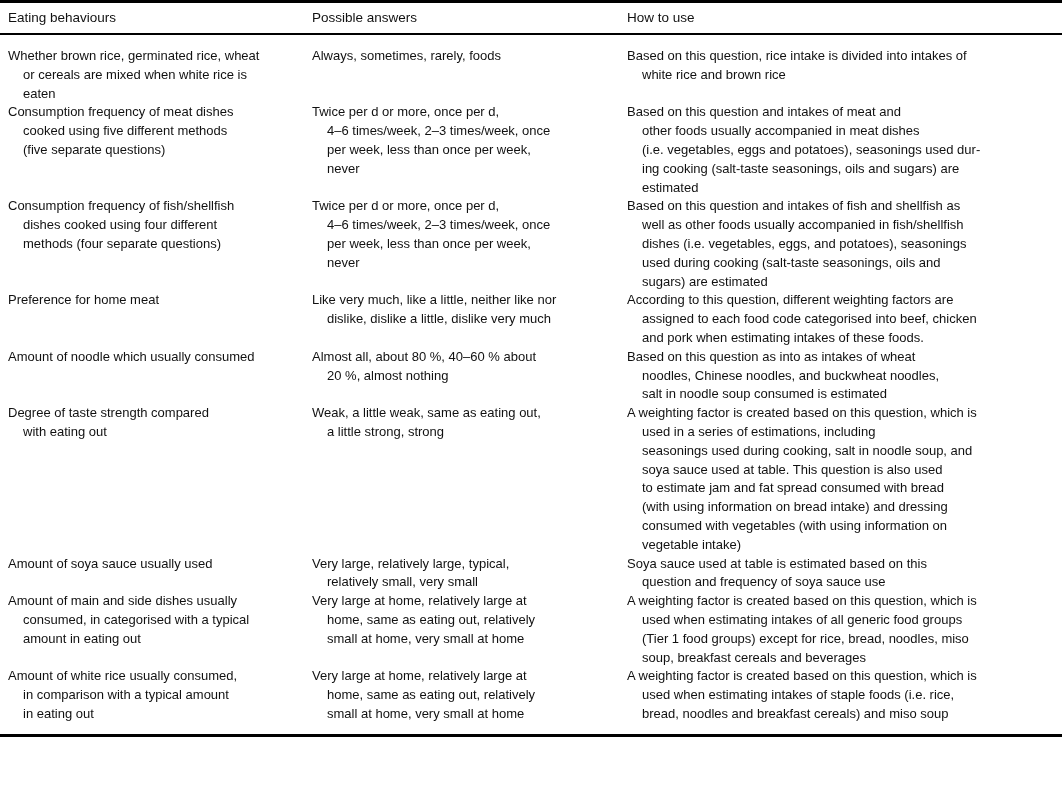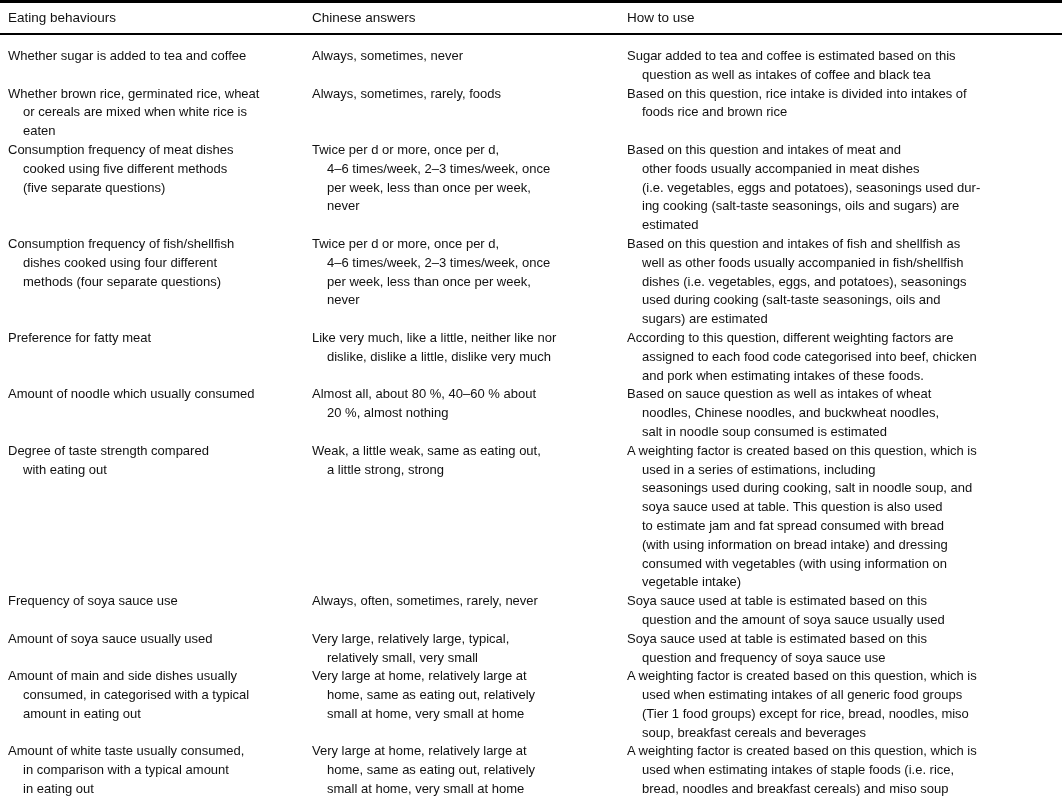--- a/index.html
+++ b/index.html
@@ -48,49 +48,37 @@
 
 <table class="paper-table">
   <colgroup>
     <col style="width:312px">
     <col style="width:315px">
     <col style="width:435px">
   </colgroup>
   <thead>
     <tr>
       <th class="col-behaviour">Eating behaviours</th>
-      <th class="col-answers">Chinese answers</th>
+      <th class="col-answers">Possible answers</th>
       <th class="col-usage">How to use</th>
     </tr>
   </thead>
   <tbody>
-    <tr>
-      <td class="col-behaviour">
-          <div class="cell">Whether sugar is added to tea and coffee</div>
-        </td>
-      <td class="col-answers">
-          <div class="cell">Always, sometimes, never</div>
-        </td>
-      <td class="col-usage">
-          <div class="cell">Sugar added to tea and coffee is estimated based on this
-question as well as intakes of coffee and black tea</div>
-        </td>
-    </tr>
     <tr>
       <td class="col-behaviour">
           <div class="cell">Whether brown rice, germinated rice, wheat
 or cereals are mixed when white rice is
 eaten</div>
         </td>
       <td class="col-answers">
           <div class="cell">Always, sometimes, rarely, foods</div>
         </td>
       <td class="col-usage">
           <div class="cell">Based on this question, rice intake is divided into intakes of
-foods rice and brown rice</div>
+white rice and brown rice</div>
         </td>
     </tr>
     <tr>
       <td class="col-behaviour">
           <div class="cell">Consumption frequency of meat dishes
 cooked using five different methods
 (five separate questions)</div>
         </td>
       <td class="col-answers">
           <div class="cell">Twice per d or more, once per d,
@@ -121,42 +109,42 @@
       <td class="col-usage">
           <div class="cell">Based on this question and intakes of fish and shellfish as
 well as other foods usually accompanied in fish/shellfish
 dishes (i.e. vegetables, eggs, and potatoes), seasonings
 used during cooking (salt-taste seasonings, oils and
 sugars) are estimated</div>
         </td>
     </tr>
     <tr>
       <td class="col-behaviour">
-          <div class="cell">Preference for fatty meat</div>
+          <div class="cell">Preference for home meat</div>
         </td>
       <td class="col-answers">
           <div class="cell">Like very much, like a little, neither like nor
 dislike, dislike a little, dislike very much</div>
         </td>
       <td class="col-usage">
           <div class="cell">According to this question, different weighting factors are
 assigned to each food code categorised into beef, chicken
 and pork when estimating intakes of these foods.</div>
         </td>
     </tr>
     <tr>
       <td class="col-behaviour">
           <div class="cell">Amount of noodle which usually consumed</div>
         </td>
       <td class="col-answers">
           <div class="cell">Almost all, about 80 %, 40–60 % about
 20 %, almost nothing</div>
         </td>
       <td class="col-usage">
-          <div class="cell">Based on sauce question as well as intakes of wheat
+          <div class="cell">Based on this question as into as intakes of wheat
 noodles, Chinese noodles, and buckwheat noodles,
 salt in noodle soup consumed is estimated</div>
         </td>
     </tr>
     <tr>
       <td class="col-behaviour">
           <div class="cell">Degree of taste strength compared
 with eating out</div>
         </td>
       <td class="col-answers">
@@ -169,32 +157,20 @@
 seasonings used during cooking, salt in noodle soup, and
 soya sauce used at table. This question is also used
 to estimate jam and fat spread consumed with bread
 (with using information on bread intake) and dressing
 consumed with vegetables (with using information on
 vegetable intake)</div>
         </td>
     </tr>
     <tr>
       <td class="col-behaviour">
-          <div class="cell">Frequency of soya sauce use</div>
-        </td>
-      <td class="col-answers">
-          <div class="cell">Always, often, sometimes, rarely, never</div>
-        </td>
-      <td class="col-usage">
-          <div class="cell">Soya sauce used at table is estimated based on this
-question and the amount of soya sauce usually used</div>
-        </td>
-    </tr>
-    <tr>
-      <td class="col-behaviour">
           <div class="cell">Amount of soya sauce usually used</div>
         </td>
       <td class="col-answers">
           <div class="cell">Very large, relatively large, typical,
 relatively small, very small</div>
         </td>
       <td class="col-usage">
           <div class="cell">Soya sauce used at table is estimated based on this
 question and frequency of soya sauce use</div>
         </td>
@@ -212,21 +188,21 @@
         </td>
       <td class="col-usage">
           <div class="cell">A weighting factor is created based on this question, which is
 used when estimating intakes of all generic food groups
 (Tier 1 food groups) except for rice, bread, noodles, miso
 soup, breakfast cereals and beverages</div>
         </td>
     </tr>
     <tr>
       <td class="col-behaviour">
-          <div class="cell">Amount of white taste usually consumed,
+          <div class="cell">Amount of white rice usually consumed,
 in comparison with a typical amount
 in eating out</div>
         </td>
       <td class="col-answers">
           <div class="cell">Very large at home, relatively large at
 home, same as eating out, relatively
 small at home, very small at home</div>
         </td>
       <td class="col-usage">
           <div class="cell">A weighting factor is created based on this question, which is

